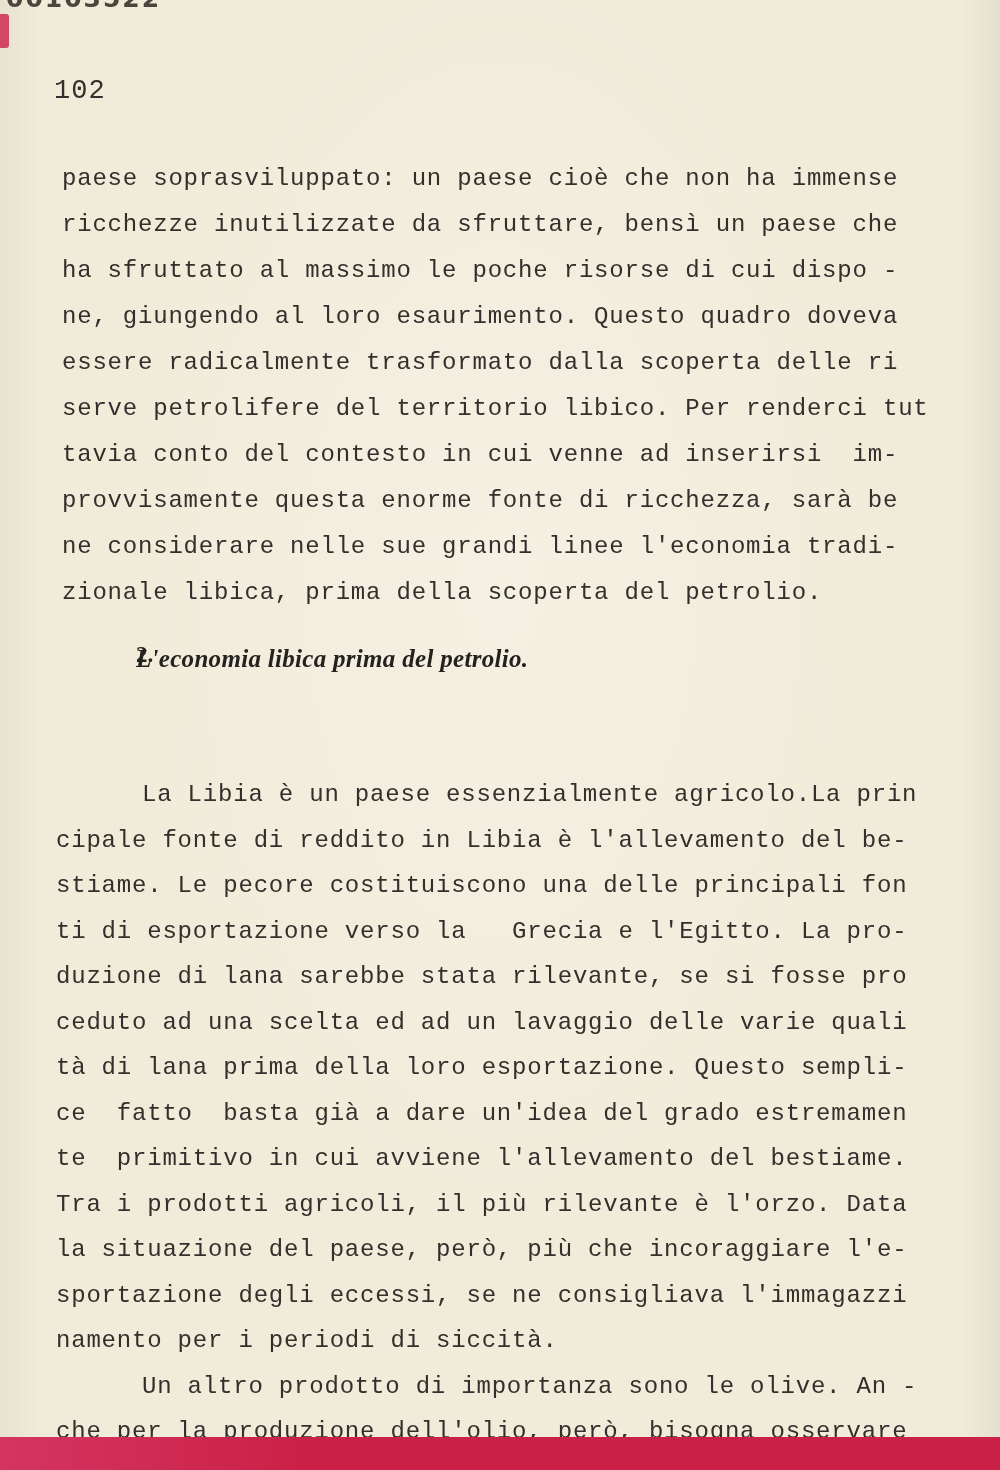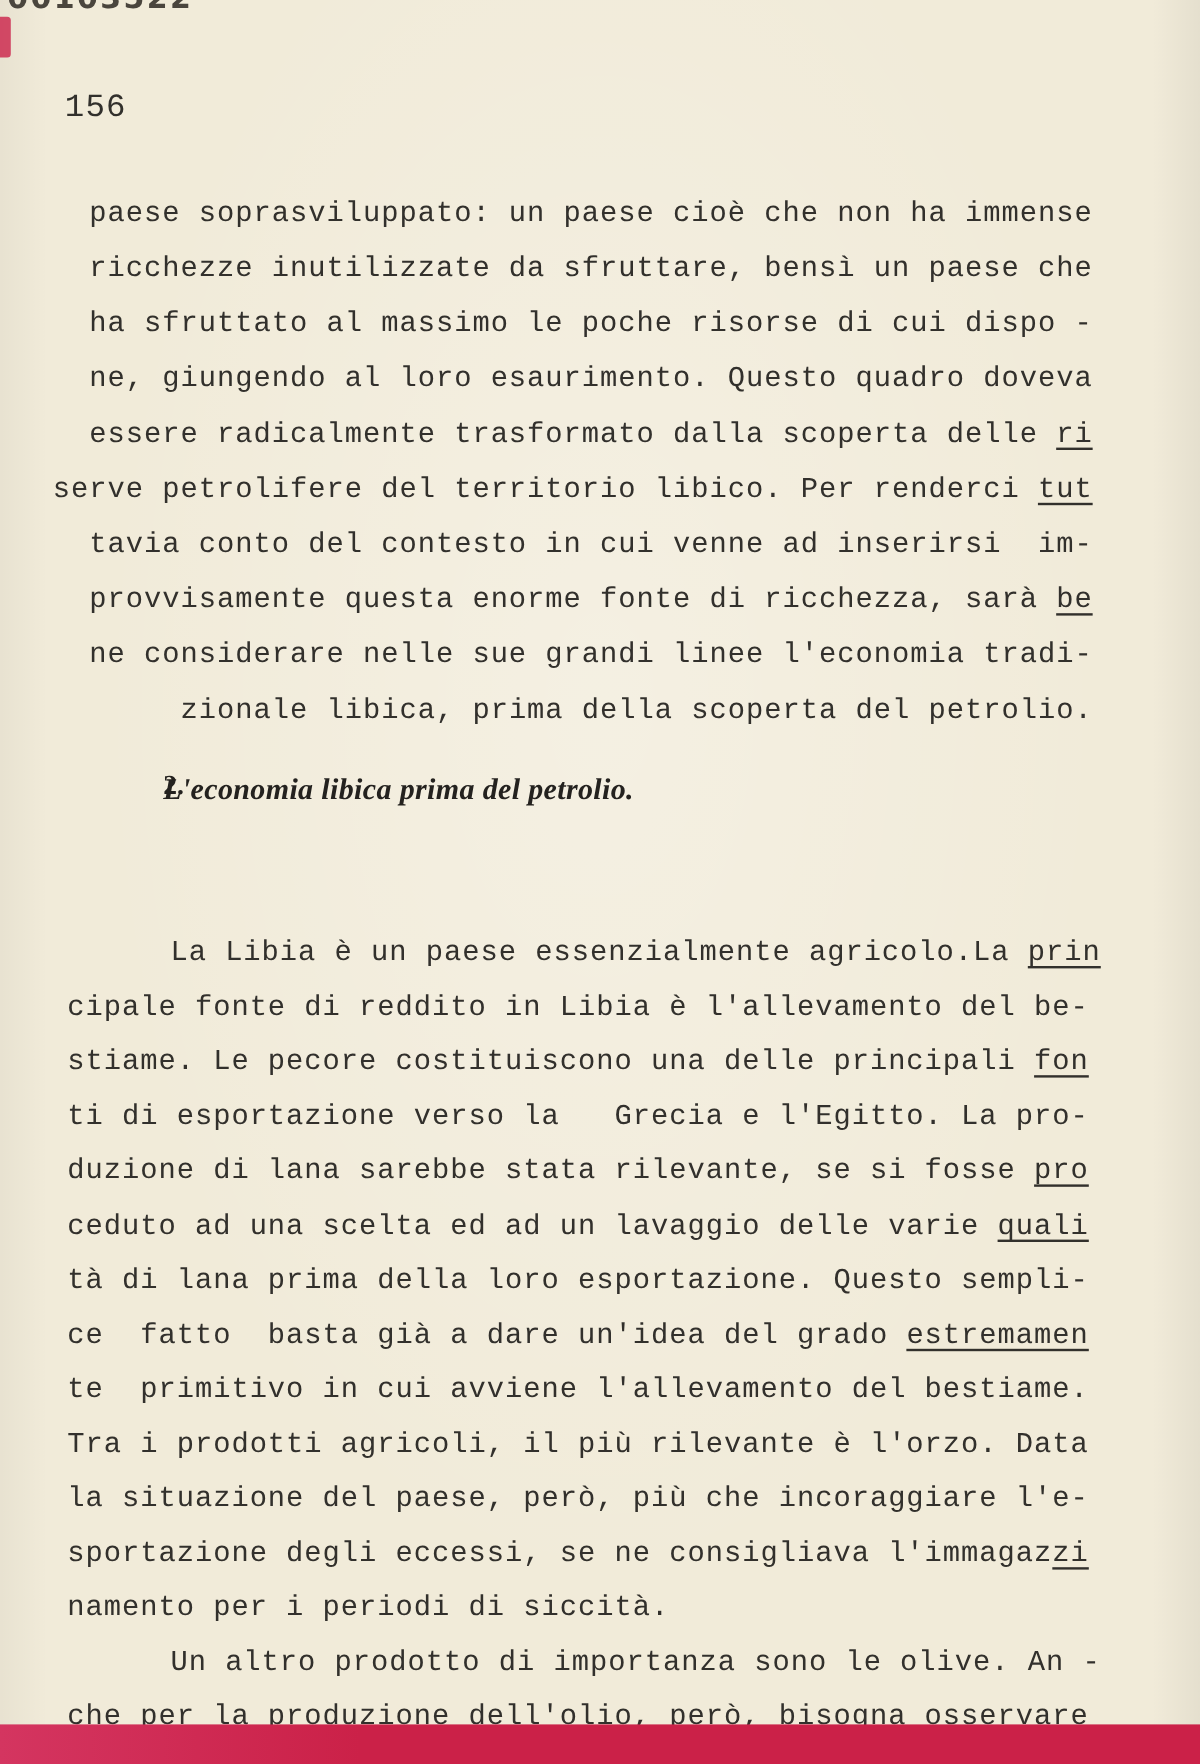--- a/index.html
+++ b/index.html
@@ -32,27 +32,26 @@
   .page-number {
     position:absolute; left:54px; top:76px;
     font-size:27px; letter-spacing:1px;
   }
 
   .para {
     position:absolute;
     font-size:24px; letter-spacing:0.8px;
     white-space:pre;
   }
-  #para1 { left:44px; top:156px; line-height:46px;text-align:right; }
+  #para1 { left:62px; top:156px; line-height:46px; }
   #para2 { left:56px; top:772px; line-height:45.5px; }
 
   .line.indent { padding-left:86px; }
 
   .u {
-    text-decoration: underline;
     text-underline-offset: 5px;
     text-decoration-thickness: 2px;
   }
 
   .section-number {
     position:absolute; left:136px; top:642px;
     font-family:"Liberation Serif","DejaVu Serif",serif;
     font-weight:bold; font-size:23px; color:#24221f;
   }
   .section-title {
@@ -71,21 +70,21 @@
 </style>
 </head>
 <body>
 
 <div class="page">
 
   <div class="scan-number">00103522</div>
 
   <div class="red-edge-mark"></div>
 
-  <div class="page-number">156</div>
+  <div class="page-number">102</div>
 
   <div class="para" id="para1"><div class="line"><span>paese soprasviluppato: un paese cioè che non ha immense</span></div><div class="line"><span>ricchezze inutilizzate da sfruttare, bensì un paese che</span></div><div class="line"><span>ha sfruttato al massimo le poche risorse di cui dispo -</span></div><div class="line"><span>ne, giungendo al loro esaurimento. Questo quadro doveva</span></div><div class="line"><span>essere radicalmente trasformato dalla scoperta delle </span><span class="u">ri</span></div><div class="line"><span>serve petrolifere del territorio libico. Per renderci </span><span class="u">tut</span></div><div class="line"><span>tavia conto del contesto in cui venne ad inserirsi  im-</span></div><div class="line"><span>provvisamente questa enorme fonte di ricchezza, sarà </span><span class="u">be</span></div><div class="line"><span>ne considerare nelle sue grandi linee l'economia tradi-</span></div><div class="line"><span>zionale libica, prima della scoperta del petrolio.</span></div></div>
 
   <div class="section-number">2.</div>
 
   <div class="section-title">L'economia libica prima del petrolio.</div>
 
   <div class="para" id="para2"><div class="line indent"><span>La Libia è un paese essenzialmente agricolo.La </span><span class="u">prin</span></div><div class="line"><span>cipale fonte di reddito in Libia è l'allevamento del be-</span></div><div class="line"><span>stiame. Le pecore costituiscono una delle principali </span><span class="u">fon</span></div><div class="line"><span>ti di esportazione verso la   Grecia e l'Egitto. La pro-</span></div><div class="line"><span>duzione di lana sarebbe stata rilevante, se si fosse </span><span class="u">pro</span></div><div class="line"><span>ceduto ad una scelta ed ad un lavaggio delle varie </span><span class="u">quali</span></div><div class="line"><span>tà di lana prima della loro esportazione. Questo sempli-</span></div><div class="line"><span>ce  fatto  basta già a dare un'idea del grado </span><span class="u">estremamen</span></div><div class="line"><span>te  primitivo in cui avviene l'allevamento del bestiame.</span></div><div class="line"><span>Tra i prodotti agricoli, il più rilevante è l'orzo. Data</span></div><div class="line"><span>la situazione del paese, però, più che incoraggiare l'e-</span></div><div class="line"><span>sportazione degli eccessi, se ne consigliava l'immagaz</span><span class="u">zi</span></div><div class="line"><span>namento per i periodi di siccità.</span></div><div class="line indent"><span>Un altro prodotto di importanza sono le olive. An -</span></div><div class="line"><span>che per la produzione dell'olio, però, bisogna osservare</span></div></div>
 
   <div class="bottom-bar"></div>

